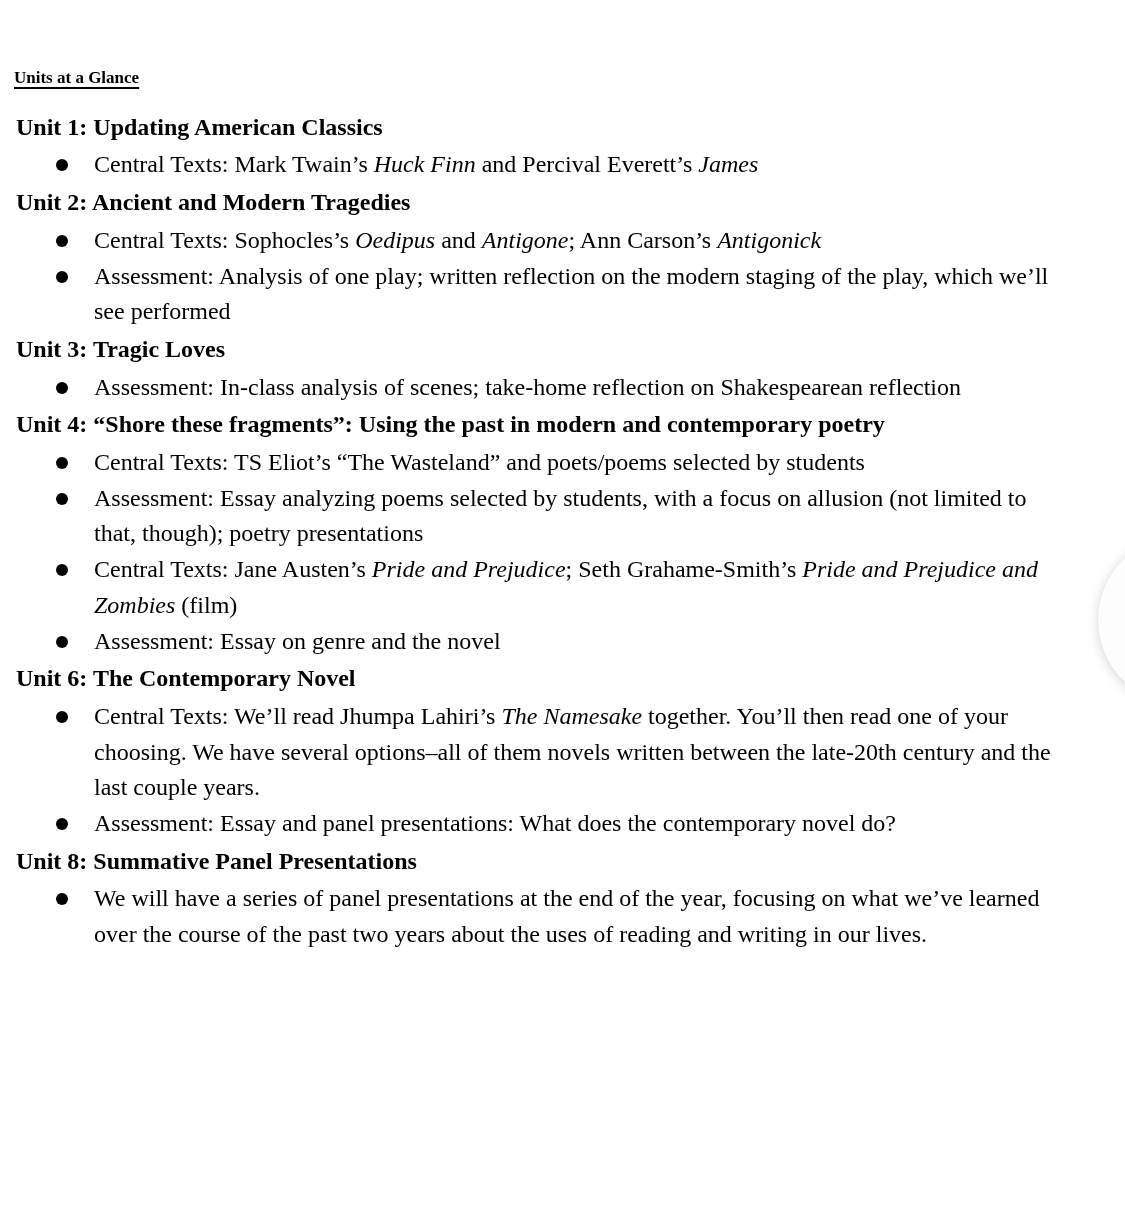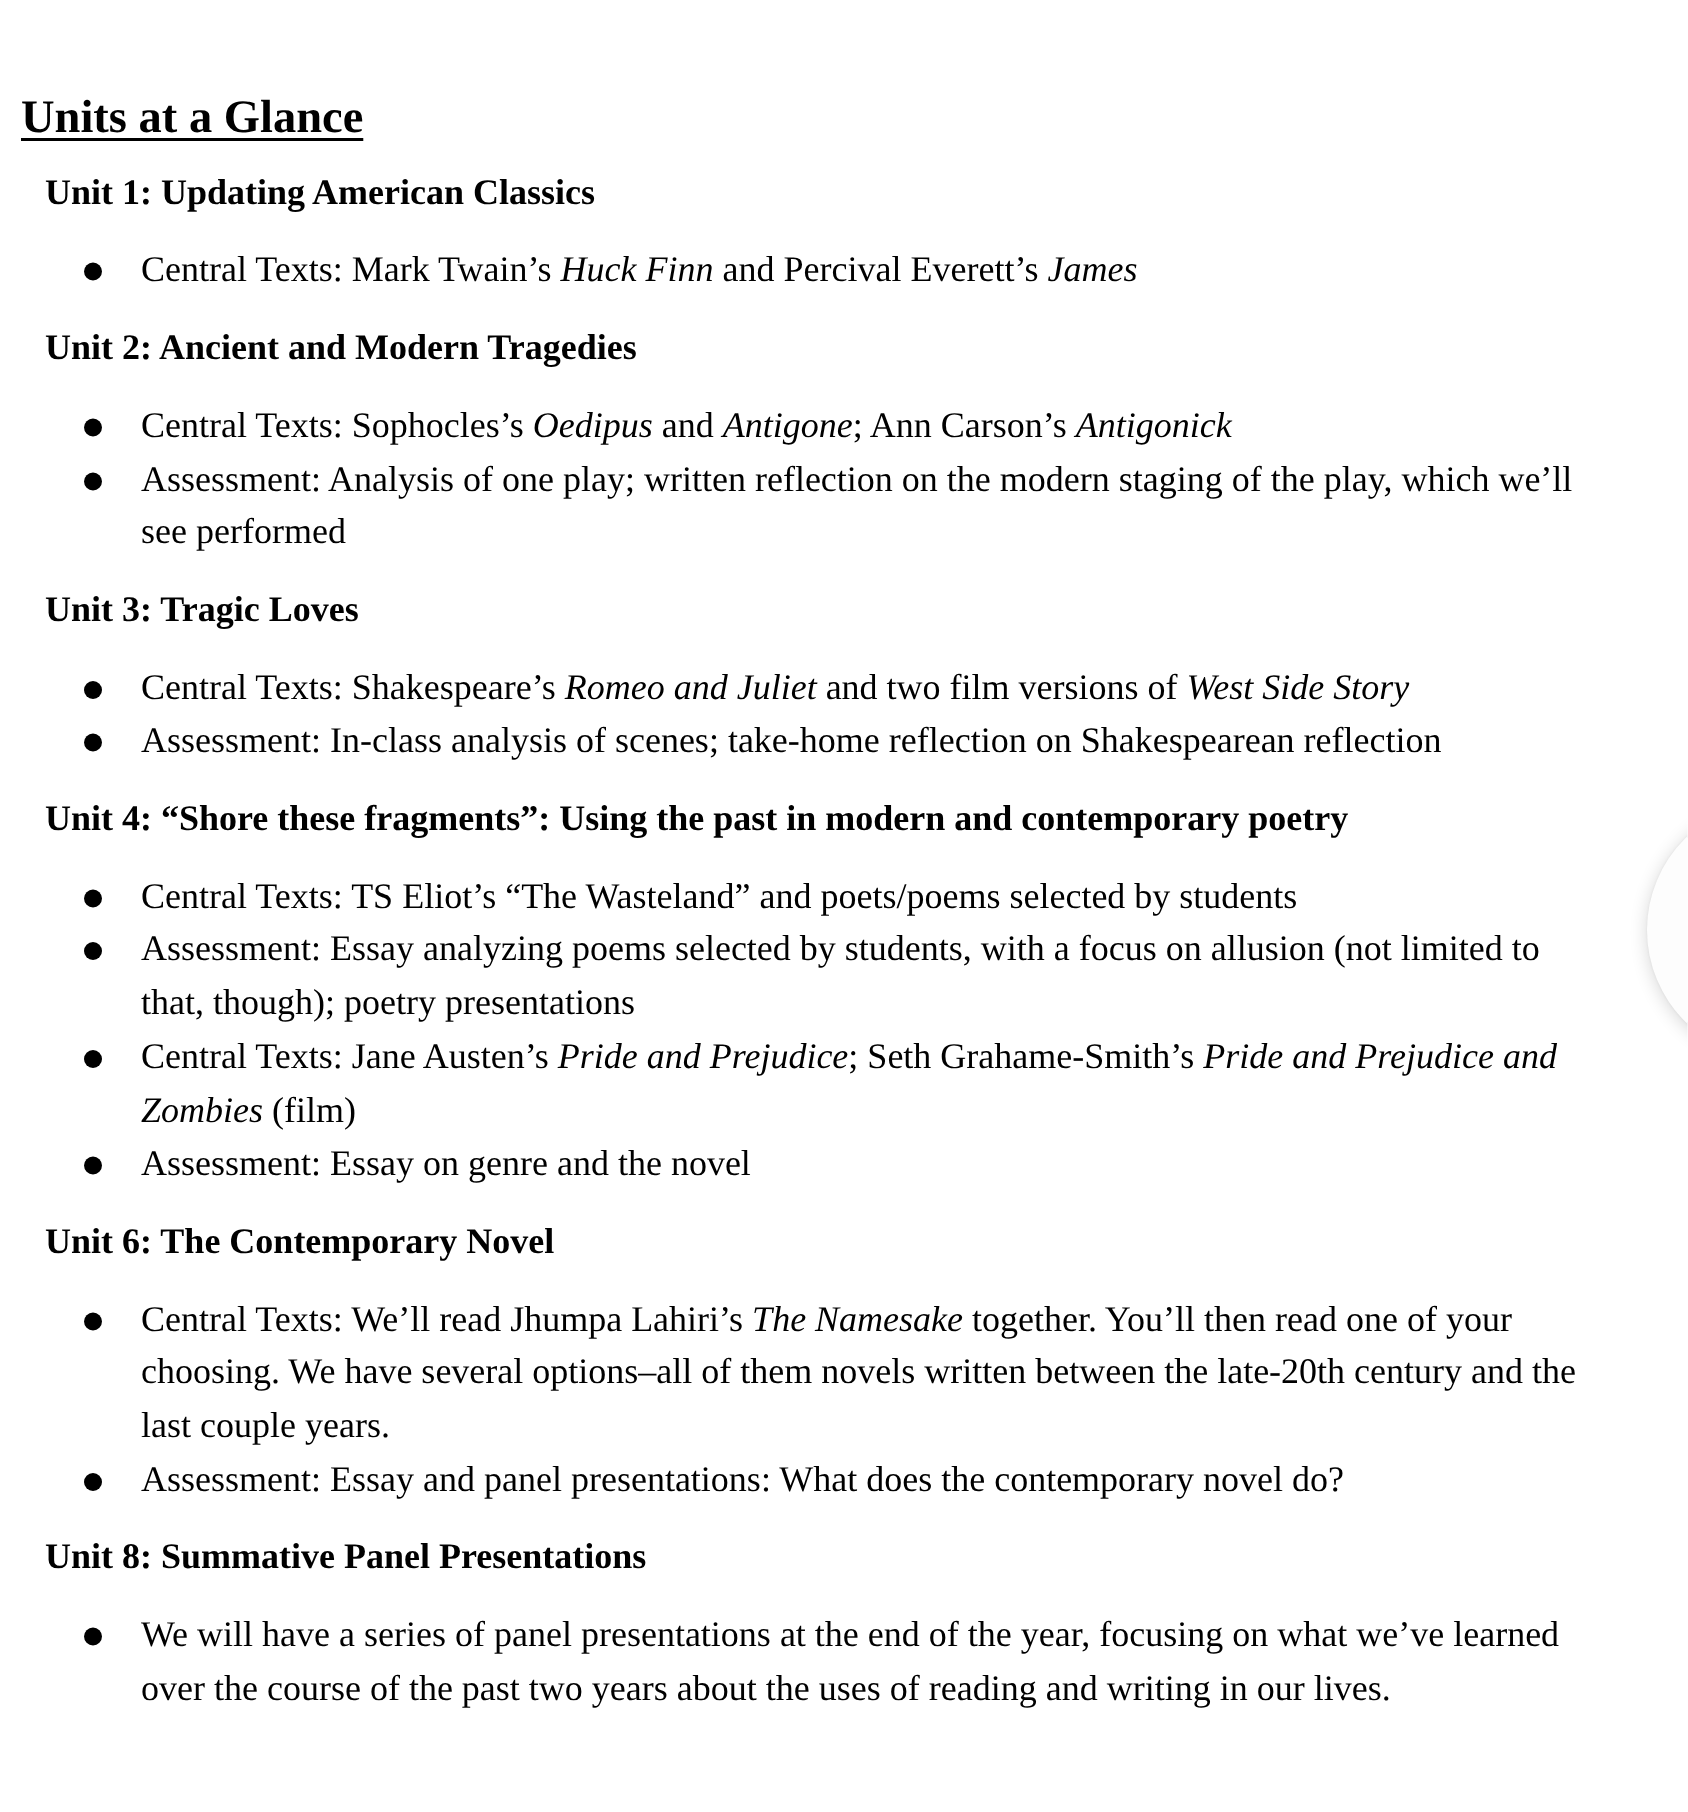--- a/index.html
+++ b/index.html
@@ -17,29 +17,29 @@
   }
   .doc {
     box-sizing: border-box;
     width: 1125px;
     padding: 60px 70px 30px 14px;
     font-size: 24px;
     line-height: 35.7px;
   }
   .title {
     margin: 0 0 14px 0;
-    font-size: 31px;
+    font-size: 17px;
     font-weight: bold;
     text-decoration: underline;
     text-decoration-thickness: 2px;
     text-underline-offset: 4px;
     line-height: 35.7px;
   }
   .unit-heading {
-    margin: 16px;
+    margin: 2px;
     font-size: 24px;
     font-weight: bold;
     line-height: 35.7px;
   }
   ul.bullets {
     margin: 0;
     padding: 0;
     list-style: none;
   }
   li.bullet {
@@ -89,21 +89,20 @@
     <ul class="bullets">
   <li class="bullet"><span class="bullet-text"><span class="run">Central Texts: Sophocles’s </span><span class="run i">Oedipus</span><span class="run"> and </span><span class="run i">Antigone</span><span class="run">; Ann Carson’s </span><span class="run i">Antigonick</span></span></li>
 
   <li class="bullet"><span class="bullet-text"><span class="run">Assessment: Analysis of one play; written reflection on the modern staging of the play, which we’ll see performed</span></span></li>
 </ul>
   </section>
 
   <section class="unit">
     <h2 class="unit-heading">Unit 3: Tragic Loves</h2>
     <ul class="bullets">
-  <li class="bullet"><span class="bullet-text"><span class="run">Central Texts: Shakespeare’s </span><span class="run i">Romeo and Juliet</span><span class="run"> and two film versions of </span><span class="run i">West Side Story</span></span></li>
 
   <li class="bullet"><span class="bullet-text"><span class="run">Assessment: In-class analysis of scenes; take-home reflection on Shakespearean reflection</span></span></li>
 </ul>
   </section>
 
   <section class="unit">
     <h2 class="unit-heading">Unit 4: “Shore these fragments”: Using the past in modern and contemporary poetry</h2>
     <ul class="bullets">
   <li class="bullet"><span class="bullet-text"><span class="run">Central Texts: TS Eliot’s “The Wasteland” and poets/poems selected by students</span></span></li>
 

